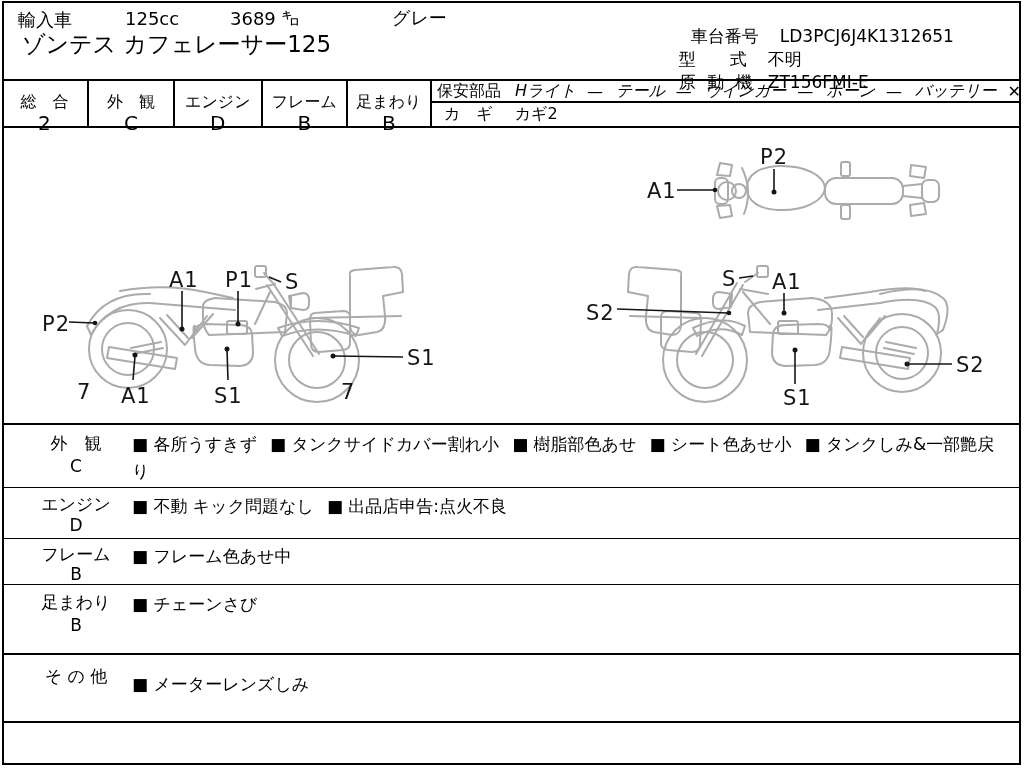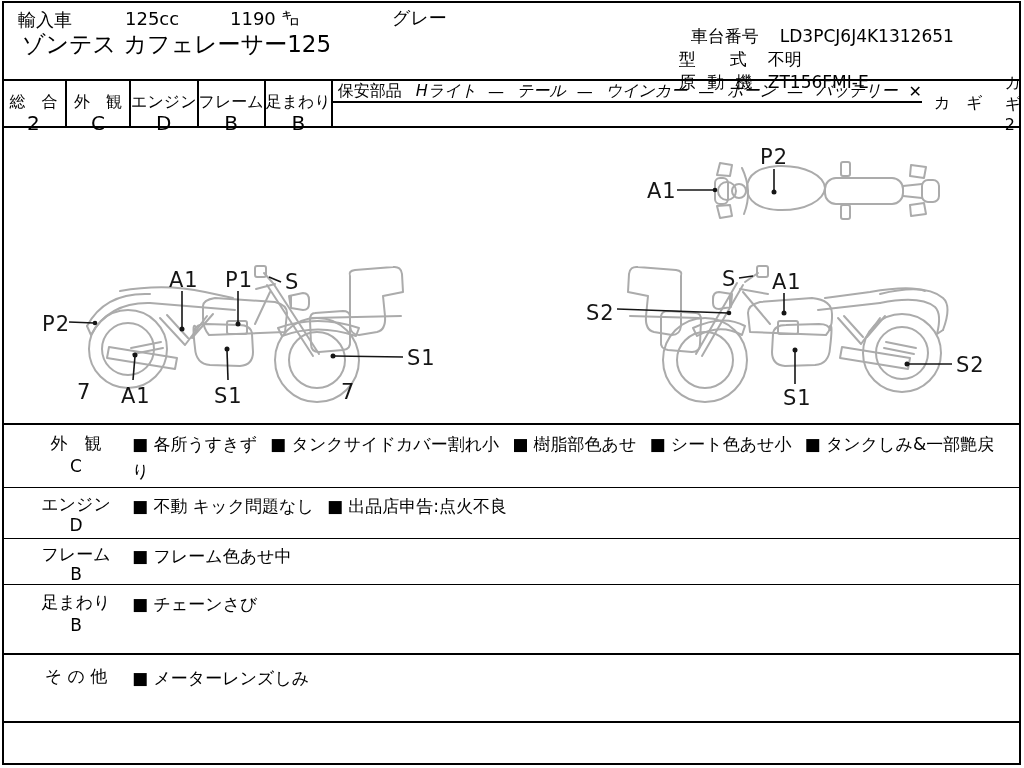--- a/index.html
+++ b/index.html
@@ -11,21 +11,21 @@
   .h-small { font-size:18px; white-space:pre;text-align:right; }
   .h-model { font-size:23px; white-space:pre; }
   .h-right { font-size:17px; white-space:pre; }
   .hl { display:inline-block; min-width:89px; word-spacing:6px; }
   
   .gtable { position:absolute; left:2px; top:79px; width:1019px; height:49px;
             border-top:2px solid #000; border-bottom:2px solid #000; display:flex; }
   .gcell { border-right:2px solid #000; text-align:center; padding-top:12px; }
   .glabel { font-size:16px; line-height:18px; white-space:pre; }
   .gvalue { font-size:20px; line-height:24px; }
-  .safety { flex:1; display:flex; flex-direction:row; }
+  .safety { flex:1; display:flex; flex-direction:column; }
   .srow1 { height:22px; border-bottom:2px solid #000; display:flex; align-items:center;
            padding-left:5px; font-size:16px; white-space:nowrap; }
   .srow2 { flex:1; display:flex; align-items:center; padding-left:12px; font-size:16px; }
   .sp-label { margin-right:14px; }
   .sp-name { margin-left:13px;font-style:italic; }
   .sp-stat { margin-left:11px; }
   .sp-x { font-weight:bold; }
   .key-label { margin-right:22px; white-space:pre; }
   
   .nrow { position:absolute; left:2px; width:1019px; }
@@ -41,21 +41,21 @@
   .lead { stroke:#151515; stroke-width:1.6; fill:none; }
   .dot { fill:#151515; stroke:none; }
 </style>
 </head>
 <body>
 
 <div class="frame"></div>
 
 <div class="abs h-small" style="left:18px; top:8px;">輸入車</div>
 <div class="abs h-small" style="left:125px; top:8px;">125cc</div>
-<div class="abs h-small" style="left:230px; top:8px;">1190 ㌔</div>
+<div class="abs h-small" style="left:230px; top:8px;">3689 ㌔</div>
 <div class="abs h-small" style="left:392px; top:6px;">グレー</div>
 <div class="abs h-model" style="left:22px; top:29px;">ゾンテス カフェレーサー125</div>
 
 <div class="abs h-right" style="left:680px; top:5px;">
   <span class="hl">車台番号</span><span>LD3PCJ6J4K1312651</span>
 </div>
 <div class="abs h-right" style="left:668px; top:28px;">
   <span class="hl">型　　式</span><span>不明</span>
 </div>
 <div class="abs h-right" style="left:668px; top:51px;">
@@ -248,18 +248,18 @@
 <div class="nrow bt1" style="top:584px; height:69px;">
   <div class="nlabel" style="top:6px;">足まわり</div>
   <div class="ngrade" style="top:30px;">B</div>
   <div class="nitems" style="top:6px;">
     <span>■ チェーンさび</span>
   </div>
 </div>
 
 <div class="nrow bt2" style="top:653px; height:68px;">
   <div class="nlabel" style="top:10px;">そ の 他</div>
-  <div class="nitems" style="top:10px;">
+  <div class="nitems" style="top:16px;">
     <span>■ メーターレンズしみ</span>
   </div>
 </div>
 
 <div class="nrow bt2" style="top:721px; height:44px;"></div>
 
 </body></html>

